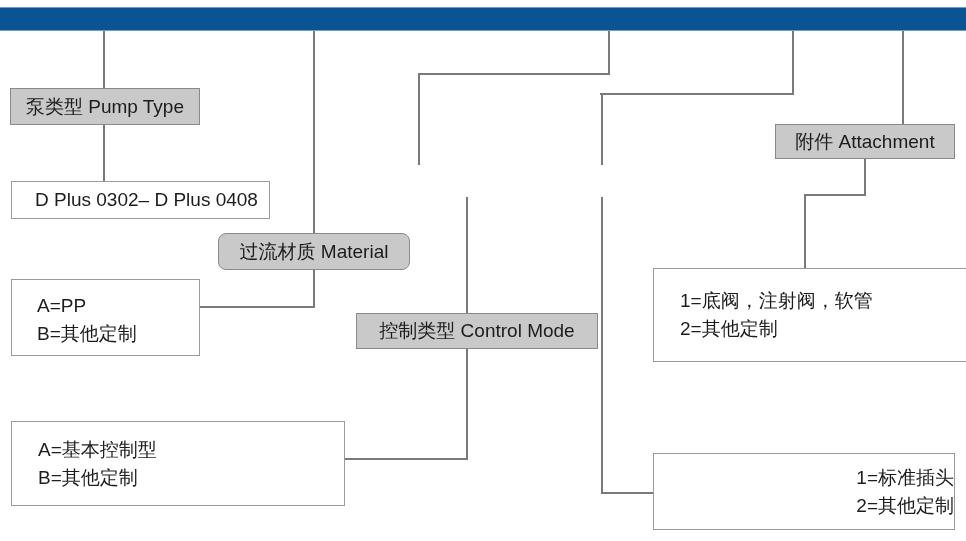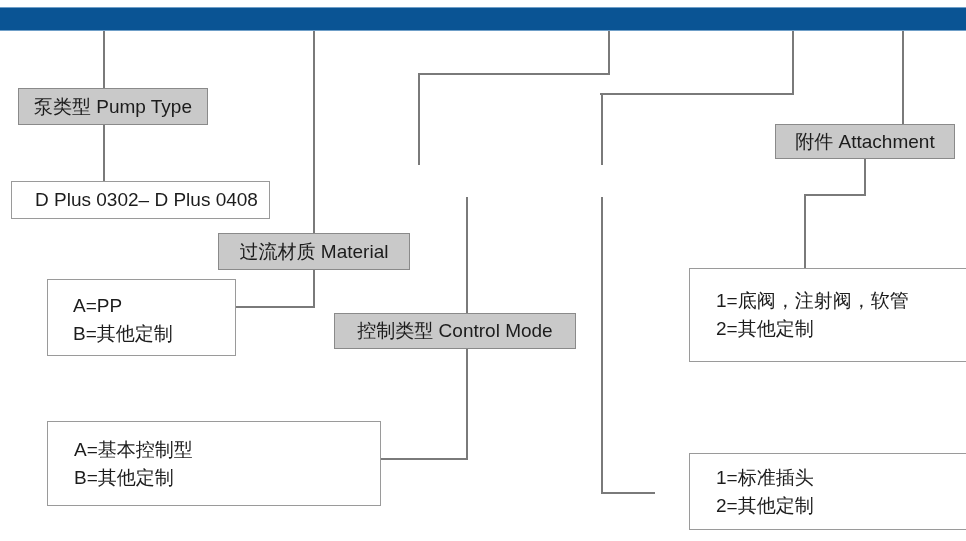--- a/index.html
+++ b/index.html
@@ -57,21 +57,20 @@
     background: #ffffff;
     border: 1px solid #9a9a9a;
     font-size: 19px;
   }
   .box.white.single {
     justify-content: center;
   }
   .box.white.multi {
     align-items: center;
     padding-left: 26px;
-    margin-left: 36px;
   }
   .lines {
     display: block;
     line-height: 1.45;
     white-space: pre;
   }
 </style>
 </head>
 <body>
 
@@ -105,53 +104,53 @@
 
   <div class="ln v" style="left:601px; top:197px; height:296px;"></div>
   <div class="ln h" style="left:601px; top:492px; width:54px;"></div>
 
   <div class="ln v" style="left:902px; top:31px; height:93px;"></div>
 
   <div class="ln v" style="left:864px; top:158px; height:38px;"></div>
   <div class="ln h" style="left:804px; top:194px; width:62px;"></div>
   <div class="ln v" style="left:804px; top:194px; height:74px;"></div>
 
-  <div class="box gray" style="left:10px; top:88px; width:190px; height:37px;margin-left:8px;">
+  <div class="box gray" style="left:10px; top:88px; width:190px; height:37px;">
     <span>泵类型 Pump Type</span>
   </div>
 
   <div class="box white single" style="left:11px; top:181px; width:259px; height:38px;padding-left:12px;">
     <span>D Plus 0302– D Plus 0408</span>
   </div>
 
-  <div class="box gray" style="left:218px; top:233px; width:192px; height:37px;">
+  <div class="box gray" style="left:218px; top:233px; width:192px; height:37px;border-radius:8px;">
     <span>过流材质 Material</span>
   </div>
 
   <div class="box white multi" style="left:11px; top:279px; width:189px; height:77px;">
     <span class="lines"></span>
   </div>
   <div class="box white multi" style="left:11px; top:279px; width:189px; height:77px; border:none; background:transparent; align-items:flex-start; padding-top:13px;">
     <span class="lines"><span>A=PP</span><br><span>B=其他定制</span></span>
   </div>
 
 
-  <div class="box gray" style="left:334px; top:313px; width:242px; height:36px;">
+  <div class="box gray" style="left:356px; top:313px; width:242px; height:36px;">
     <span>控制类型 Control Mode</span>
   </div>
 
   <div class="box gray" style="left:775px; top:124px; width:180px; height:35px;">
     <span>附件 Attachment</span>
   </div>
 
   <div class="box white multi" style="left:653px; top:268px; width:346px; height:94px; align-items:center; padding-left:26px;">
     <span class="lines"><span>1=底阀，注射阀，软管</span><br><span>2=其他定制</span></span>
   </div>
 
   <div class="box white multi" style="left:11px; top:421px; width:334px; height:85px; align-items:center; padding-left:26px;">
     <span class="lines"><span>A=基本控制型</span><br><span>B=其他定制</span></span>
   </div>
 
-  <div class="box white multi" style="left:653px; top:453px; width:302px; height:77px; align-items:center; padding-left:26px;">
+  <div class="box white multi" style="left:653px; top:453px; width:302px; height:77px; align-items:center; padding-left:26px;justify-content:flex-end;">
     <span class="lines"><span>1=标准插头</span><br><span>2=其他定制</span></span>
   </div>
 
 </div>
 
 </body></html>

